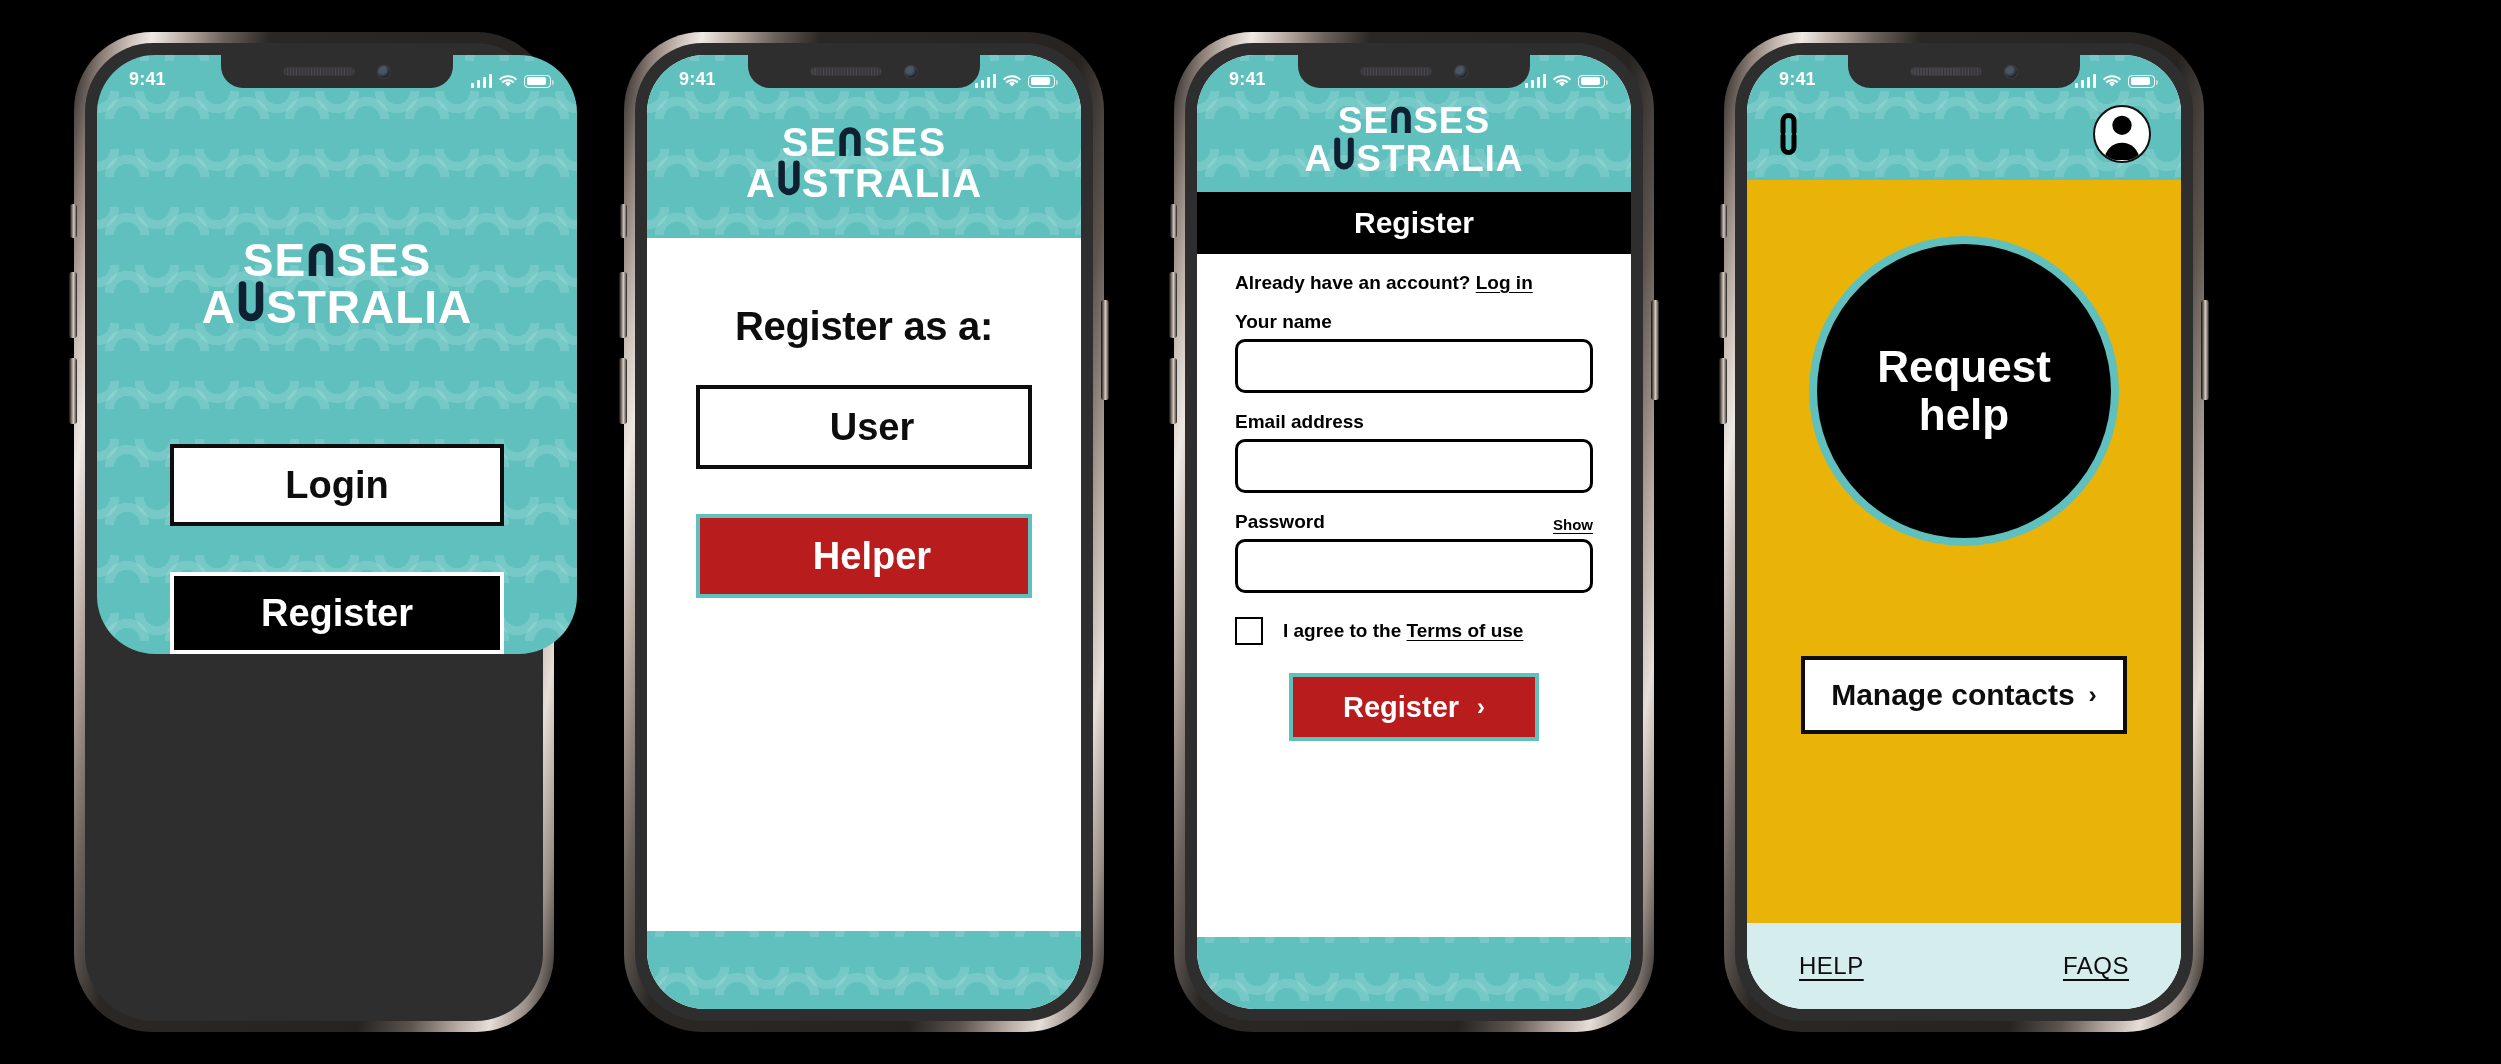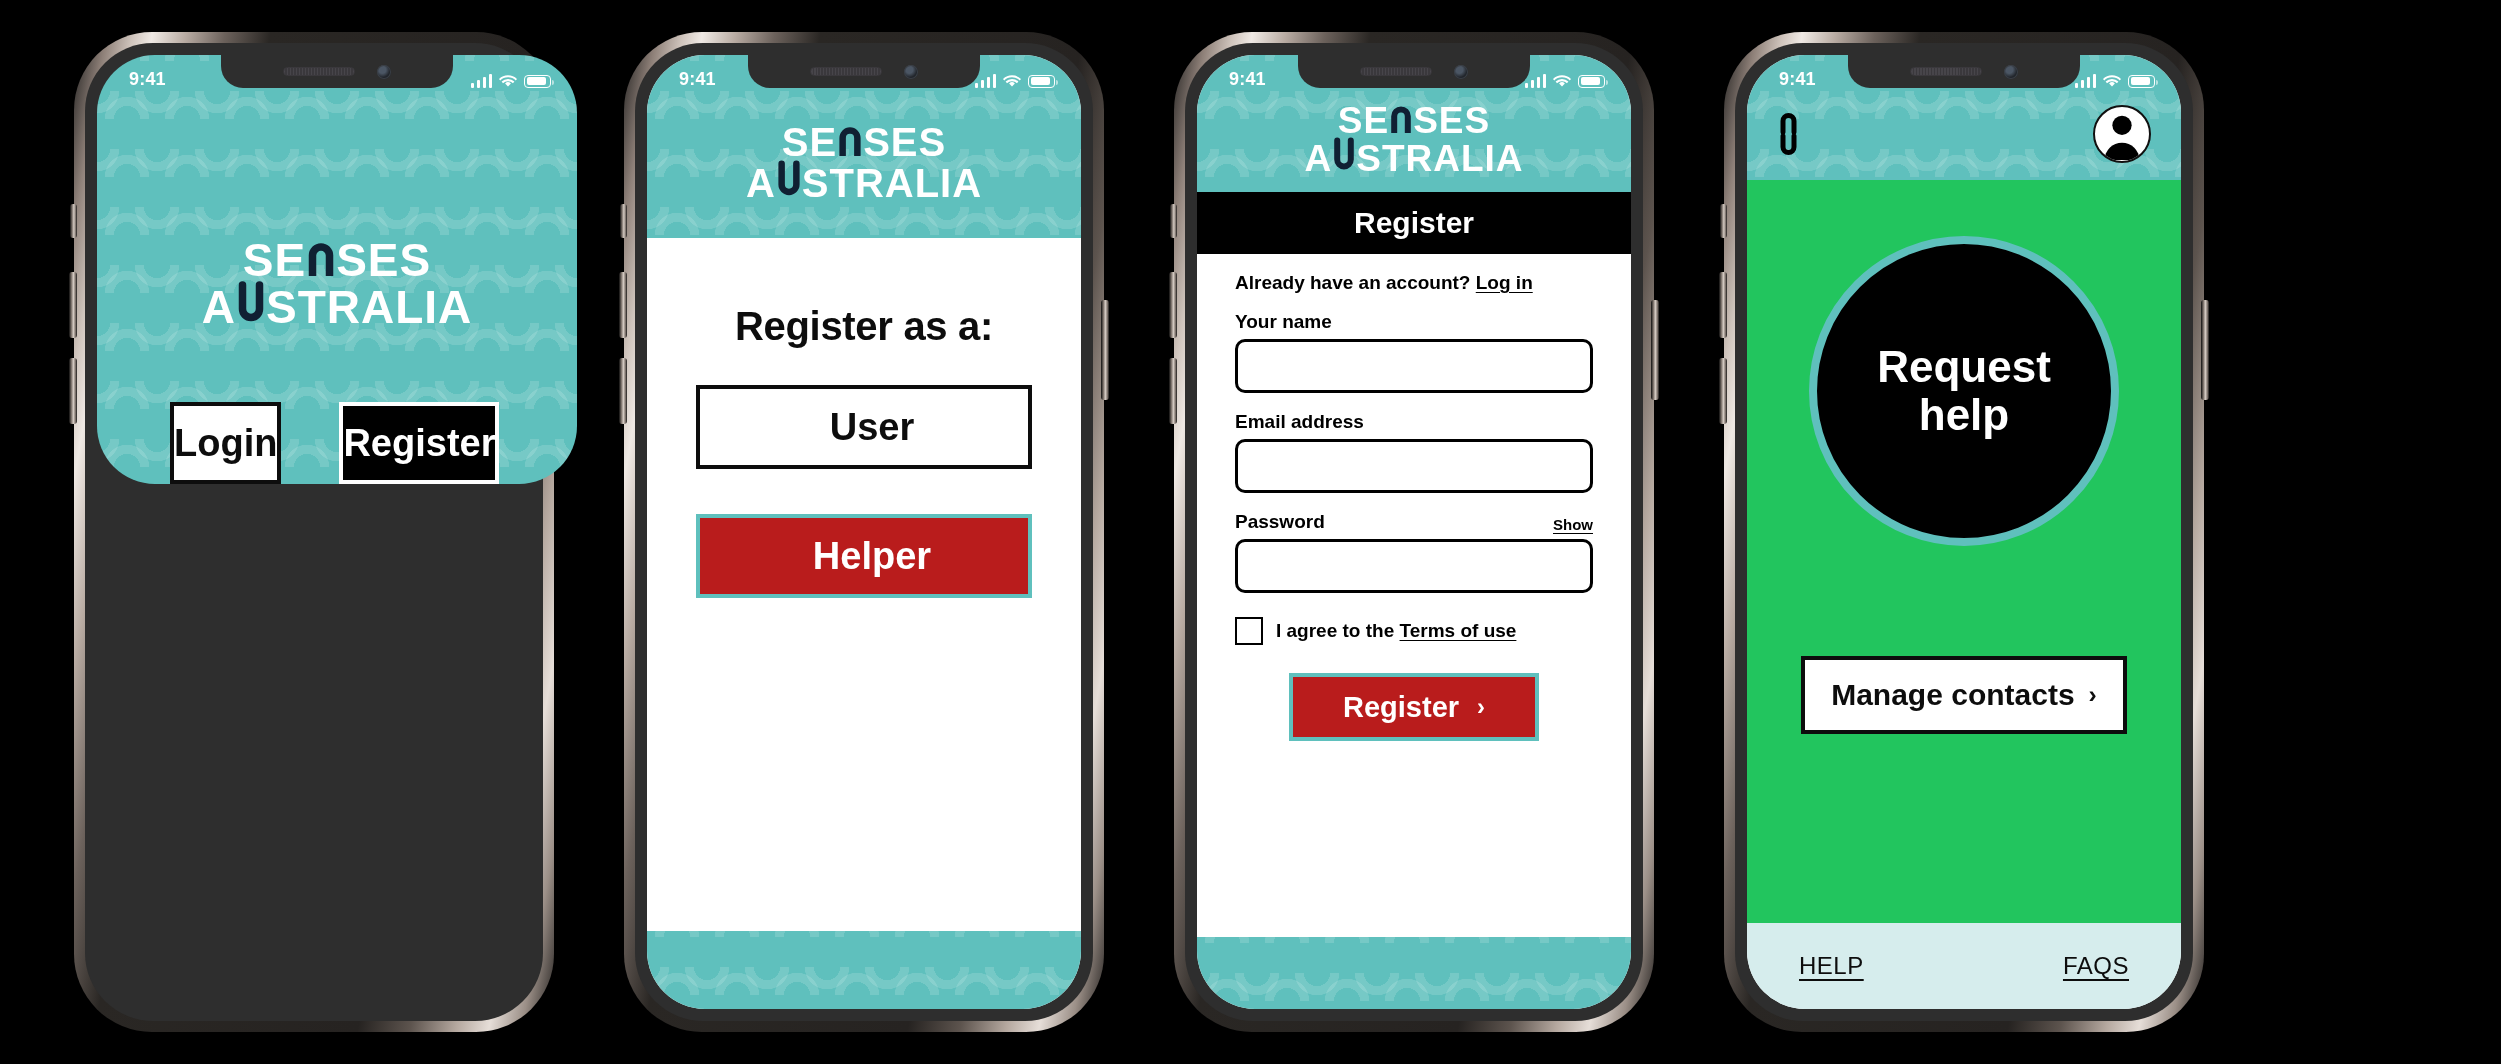--- a/index.html
+++ b/index.html
@@ -183,23 +183,23 @@
   
   .s1-body {
     flex: 1 1 auto;
     display: flex; flex-direction: column;
     align-items: center;
     position: relative;
   }
   .s1-logo { margin-top: 150px; position: relative; z-index: 5; }
   .s1-buttons {
     position: relative; z-index: 5;
-    margin-top: 72px;
+    margin-top: 114px;
     width: 334px;
-    display:flex; flex-direction:row; gap: 58px;
+    display:flex; flex-direction:column; gap: 46px;
   }
   .s1-buttons .btn { height: 82px; font-size: 38px; }
   .s2-main {
     flex: 1 1 auto;
     background:#ffffff;
     display:flex; flex-direction:column; align-items:center;
     padding-top: 66px;
   }
   .s2-title {
     font-family:"Liberation Sans", sans-serif;
@@ -242,21 +242,21 @@
   }
   .field-input {
     height: 54px; width: 100%;
     border: 3px solid #000; border-radius: 10px;
     background:#fff; margin-bottom: 18px;
     font-family:"Liberation Sans", sans-serif;
     font-size: 20px; padding: 0 12px; color:#000;
     outline: none;
   }
   .s3-agree {
-    display:flex; align-items:center; gap: 13px;
+    display:flex; align-items:center; gap: 20px;
     margin-top: 6px; margin-bottom: 28px;
   }
   .checkbox {
     width: 28px; height: 28px; flex:0 0 auto;
     border: 2.5px solid #000; background:#fff;
     cursor:pointer;
   }
   .s3-agree-text { font-size: 19px; font-weight:700; color:#000; }
   .s3-agree-text .lnk { text-decoration: underline; text-underline-offset: 3px; cursor:pointer; }
   .s3-submit-wrap { display:flex; justify-content:center; }
@@ -274,21 +274,21 @@
   }
   .s4-header > * { position:relative; z-index:5; }
   .mark { width: 34px; height: 50px; }
   .avatar {
     width: 58px; height: 58px; border-radius:50%;
     background:#ffffff; border: 2px solid #111;
     display:flex; align-items:flex-end; justify-content:center;
     overflow:hidden; cursor:pointer;
   }
   .s4-main {
-    flex: 1 1 auto; background:#22c55e;
+    flex: 1 1 auto; background:#eab308;
     display:flex; flex-direction:column; align-items:center;
     padding-top: 56px;
   }
   .request-circle {
     width: 310px; height: 310px; border-radius:50%;
     background:#000; border: 8px solid #5fc0bd;
     display:flex; align-items:center; justify-content:center;
     text-align:center; color:#fff;
     font-family:"Liberation Sans", sans-serif;
     font-weight:700; font-size: 44px; line-height:1.1;

